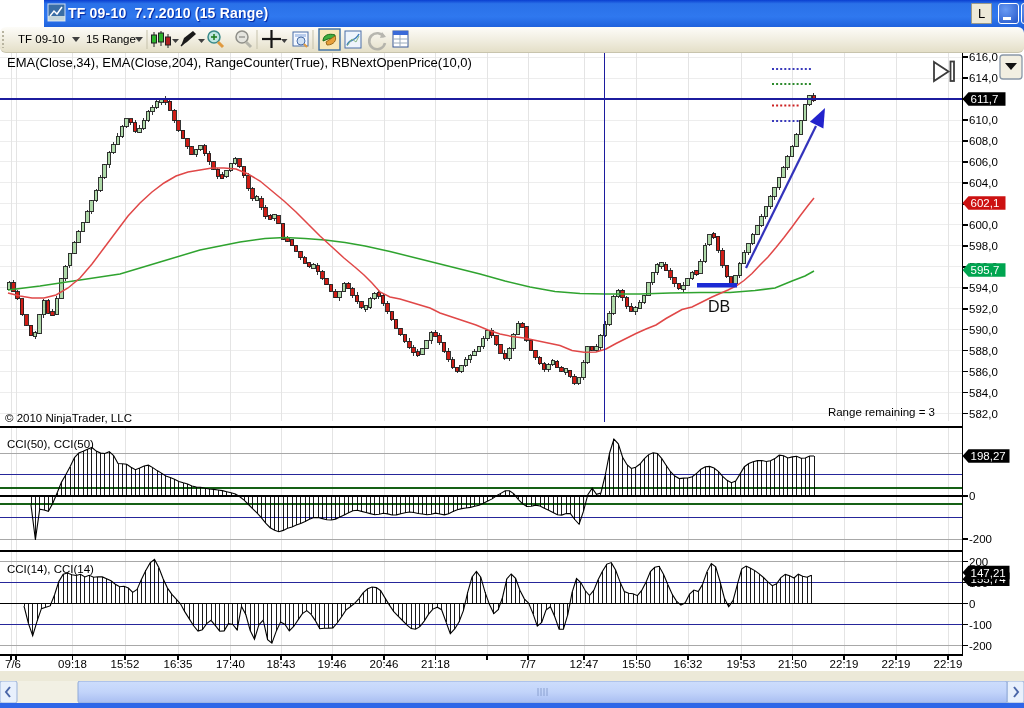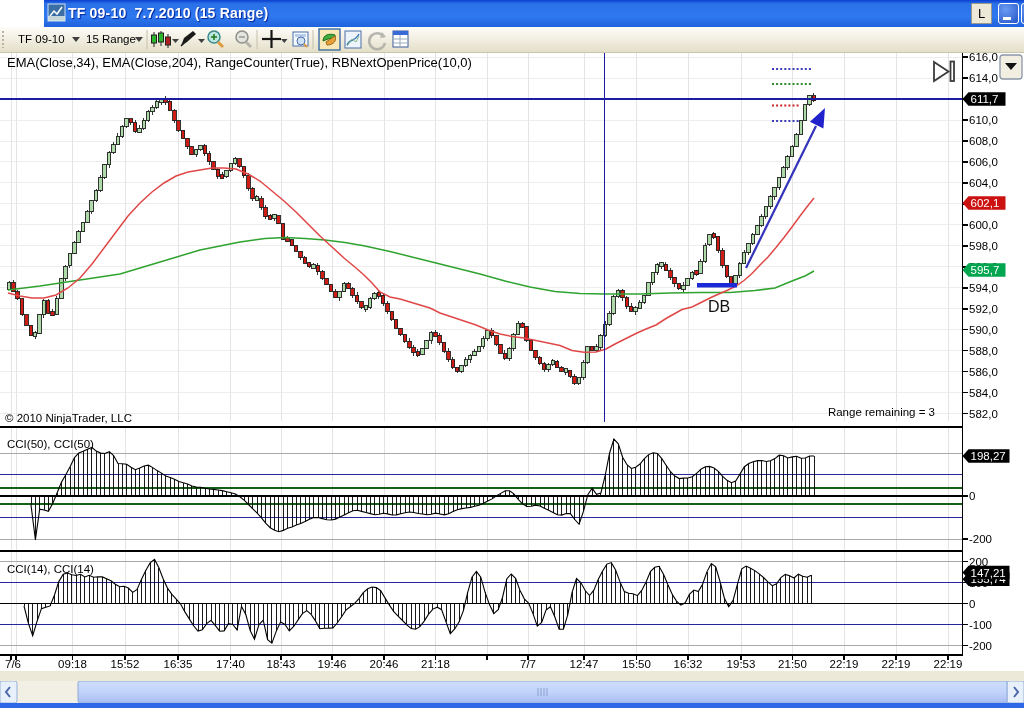--- a/index.html
+++ b/index.html
@@ -1,19 +1,19 @@
 <!DOCTYPE html>
 <html><head><meta charset="utf-8"><style>
 html,body{margin:0;padding:0;width:1024px;height:708px;overflow:hidden;background:#ece9d8;font-family:"Liberation Sans",sans-serif;}
 #win{position:absolute;left:0;top:0;width:1024px;height:708px;}
 #title{position:absolute;left:0;top:0;width:1024px;height:37px;background:linear-gradient(180deg,#0a3fd0 0%,#2a71e8 10%,#2f78ef 45%,#1b5cd8 80%,#1048b8 100%);margin-left:44px;}
 #title .txt{position:absolute;left:24px;top:5px;color:#ffffff;font-size:14px;font-weight:bold;letter-spacing:0.2px;text-shadow:1px 1px 1px #00239c;}
 .wbtn{position:absolute;top:3px;width:21px;height:21px;border-radius:3px;border:1px solid #ffffff;box-sizing:border-box;}
 #chartwrap{position:absolute;left:0;top:0;width:1024px;height:681px;background:#ffffff;}
-#toolbar{position:absolute;left:0;top:27px;width:1024px;height:25px;background:linear-gradient(180deg,#fdfcf8 0%,#f1eee1 50%,#e4dfc8 100%);border-bottom:1px solid #c8c4ad;}
+#toolbar{position:absolute;left:0;top:27px;width:1024px;height:25px;background:linear-gradient(180deg,#fdfcf8 0%,#f1eee1 50%,#e4dfc8 100%);border-bottom:1px solid #c8c4ad;border-radius:6px;}
 #scroll{position:absolute;left:0;top:681px;width:1024px;height:22px;background:#f0ede0;}
 #strip{position:absolute;left:0;top:703px;width:1024px;height:5px;background:#2e66e8;}
 </style></head>
 <body>
 <div id="win">
 <div id="chartwrap">
       <svg width="1024" height="681" viewBox="0 0 1024 681" style="position:absolute;left:0;top:0" shape-rendering="crispEdges">
 <rect x="0" y="0" width="1024" height="681" fill="#ffffff"></rect>
 <line x1="0" y1="57.0" x2="962.5" y2="57.0" stroke="#ededed" stroke-width="1"></line>
 <line x1="0" y1="78.0" x2="962.5" y2="78.0" stroke="#ededed" stroke-width="1"></line>

